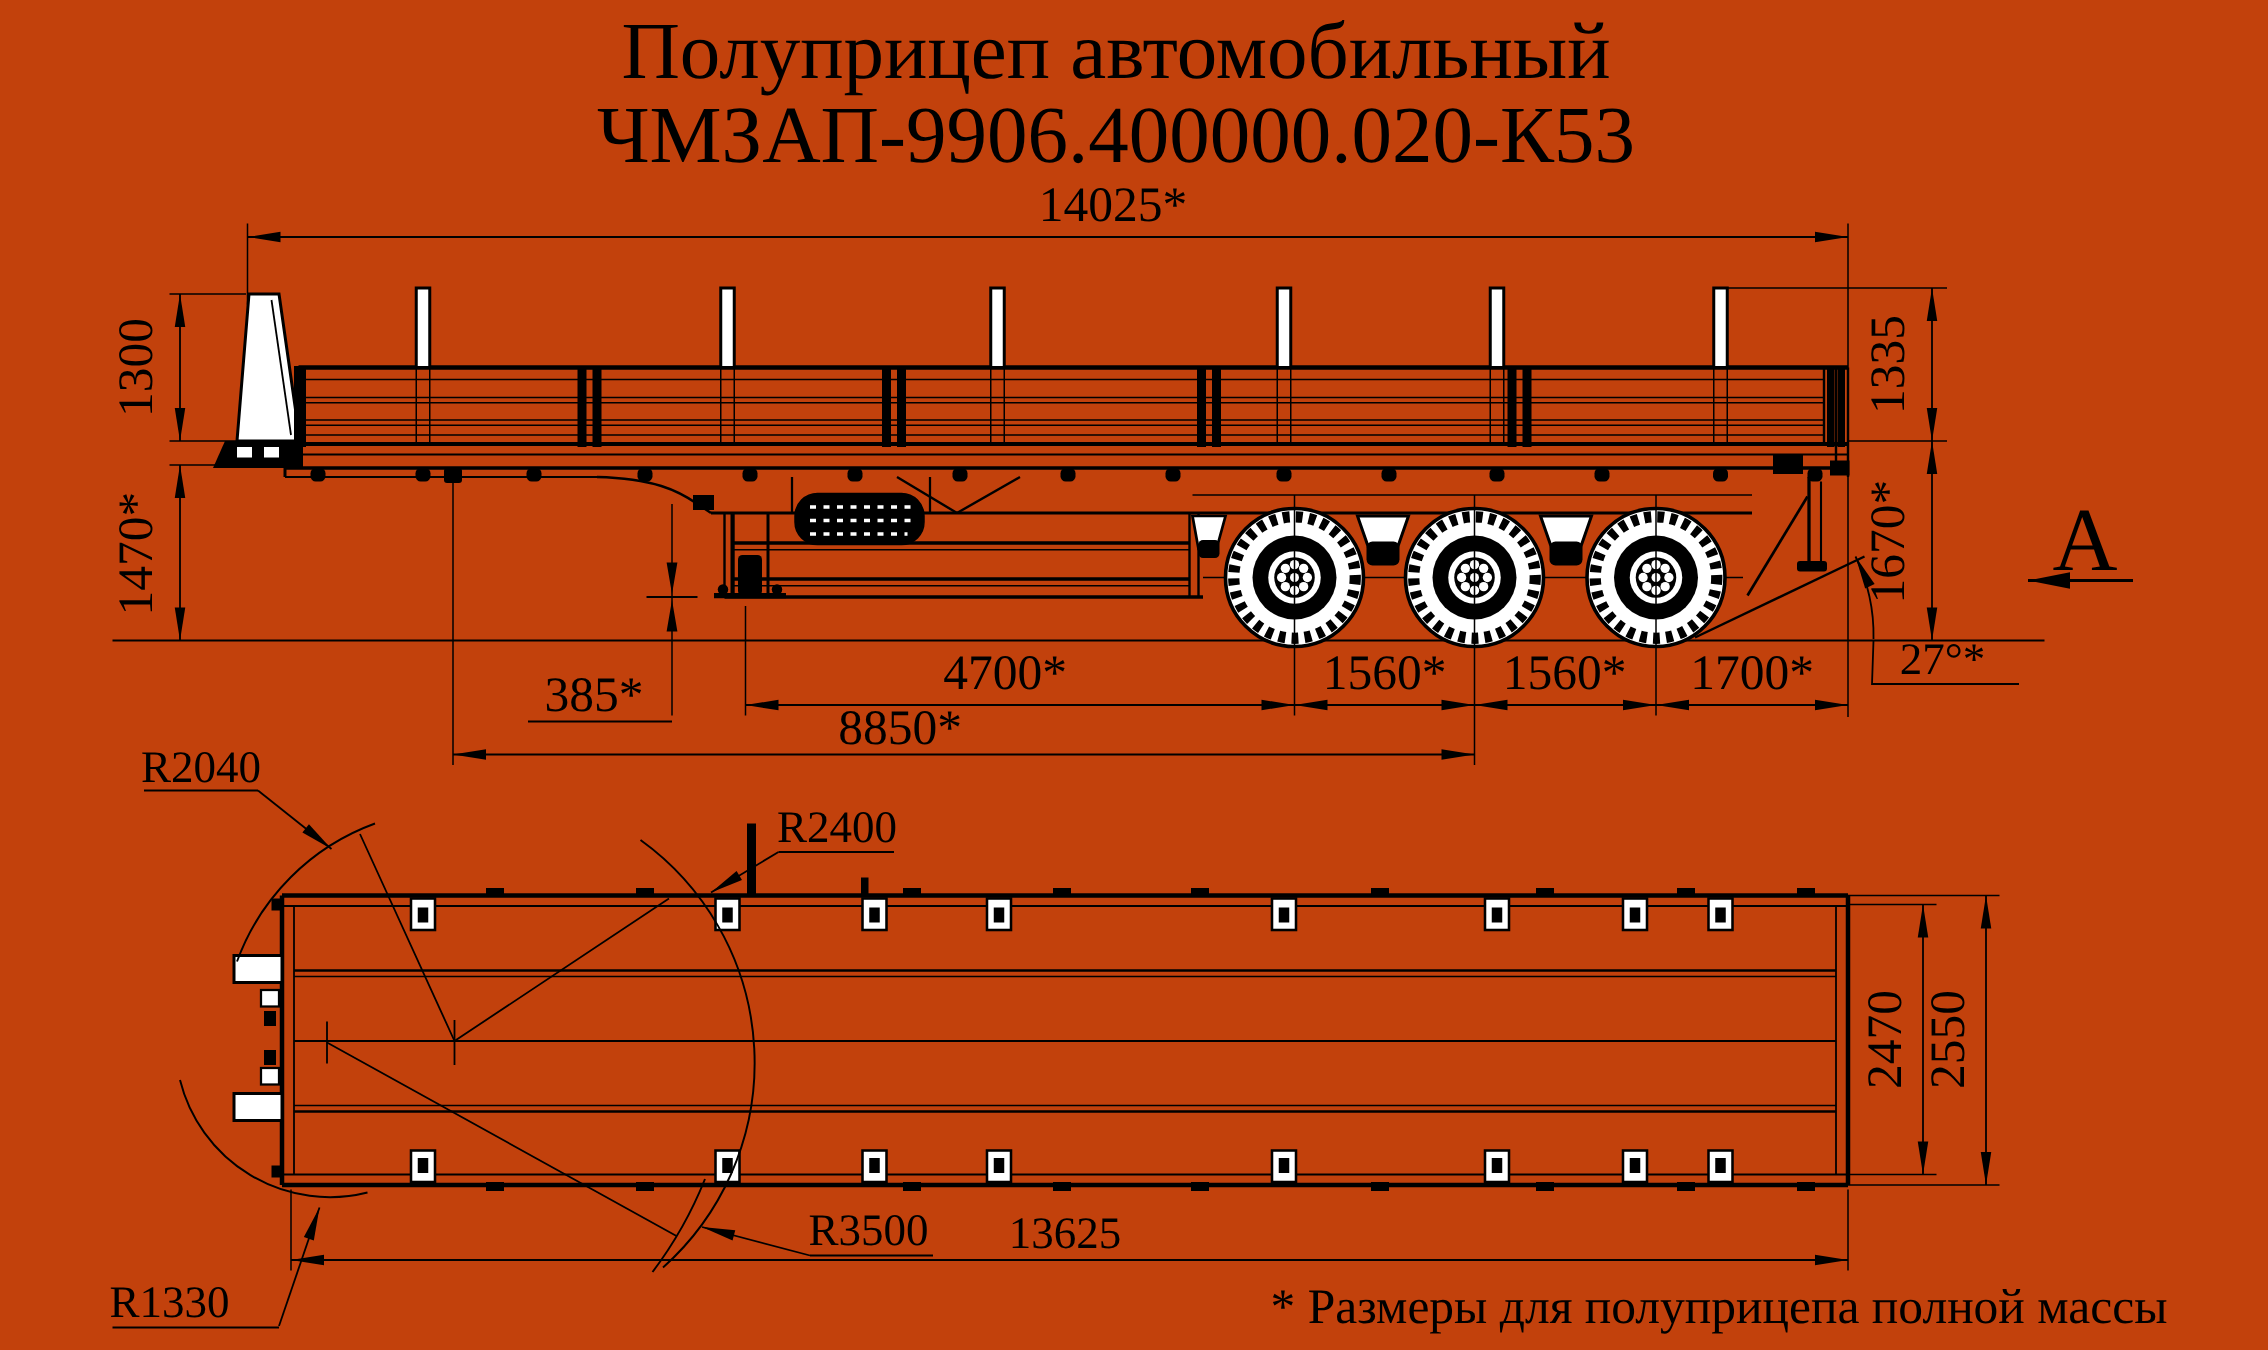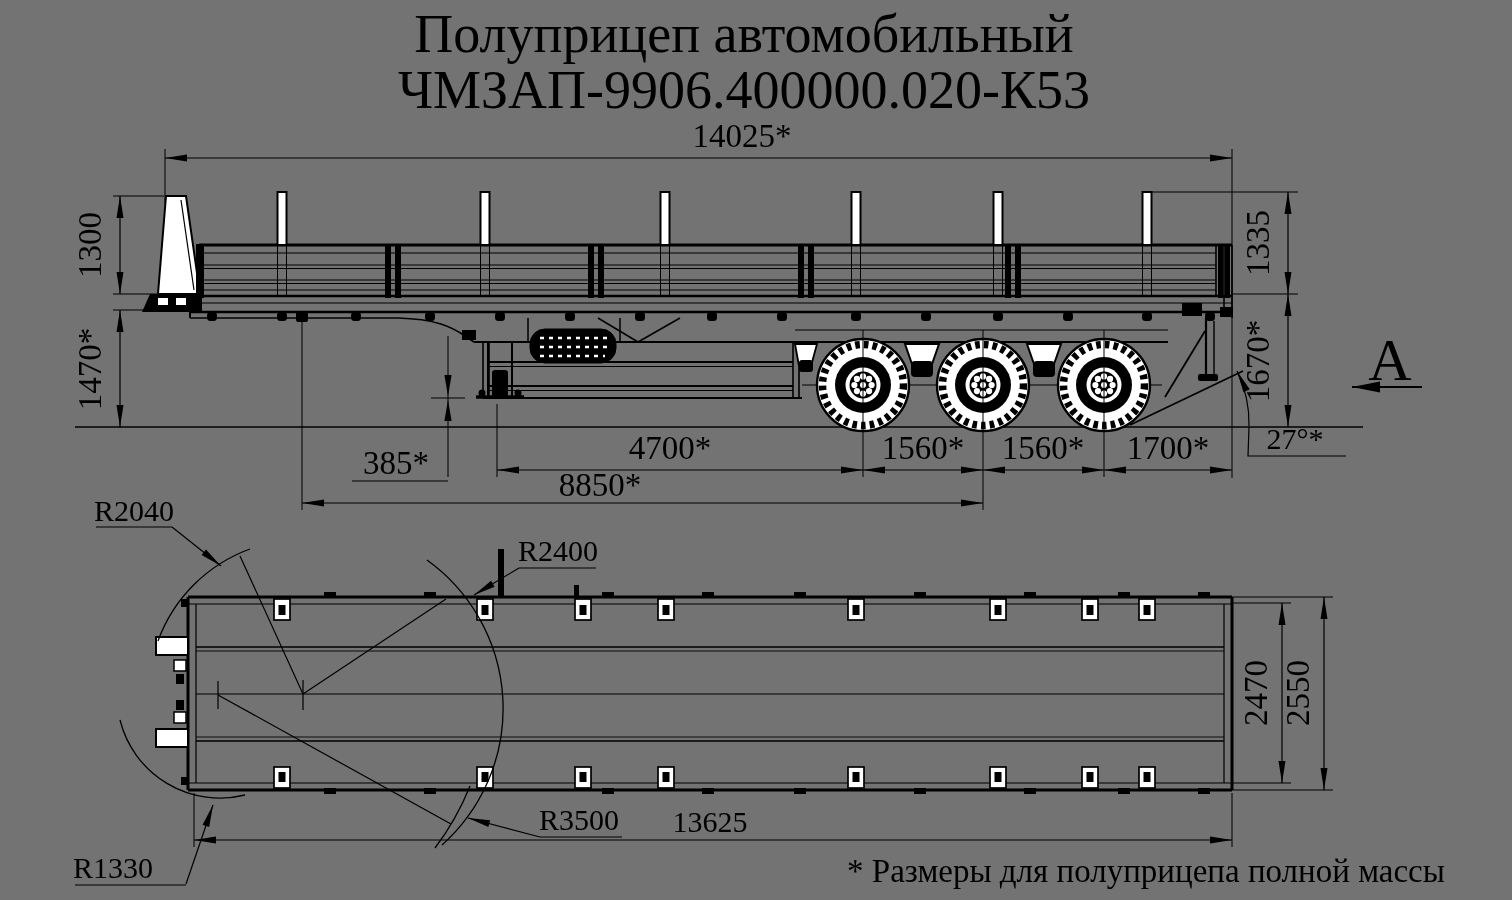--- a/index.html
+++ b/index.html
@@ -1,16 +1,16 @@
 <!DOCTYPE html>
 <html><head>
 <meta charset="utf-8">
 <style>
   html,body{margin:0;padding:0;background:#fff;}
-  #stage{position:relative;width:1512px;height:900px;background:#737373;overflow:hidden;}
+  #stage{position:relative;width:1512px;height:900px;background:#c2410c;overflow:hidden;}
   svg{position:absolute;left:0;top:0;}
   text{font-family:"Liberation Serif","DejaVu Serif",serif;fill:#000;}
   .t-title{font-size:54px;}
   .t-dim{font-size:33px;}
   .t-rad{font-size:30px;}
   .t-note{font-size:33px;}
   .t-view{font-size:60px;}
   .ln{stroke:#000;fill:none;}
 </style>
 </head>

